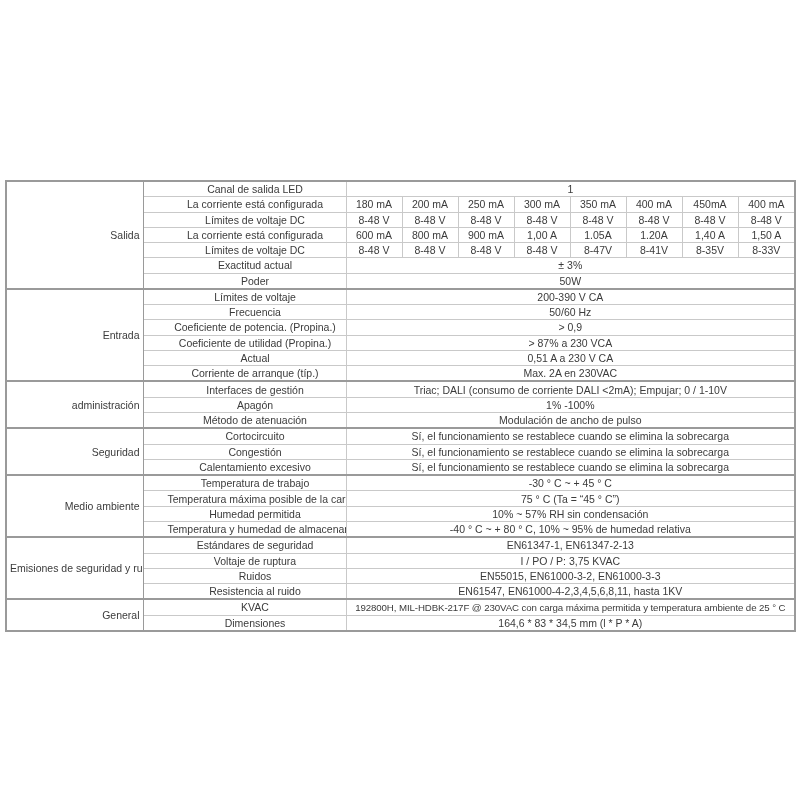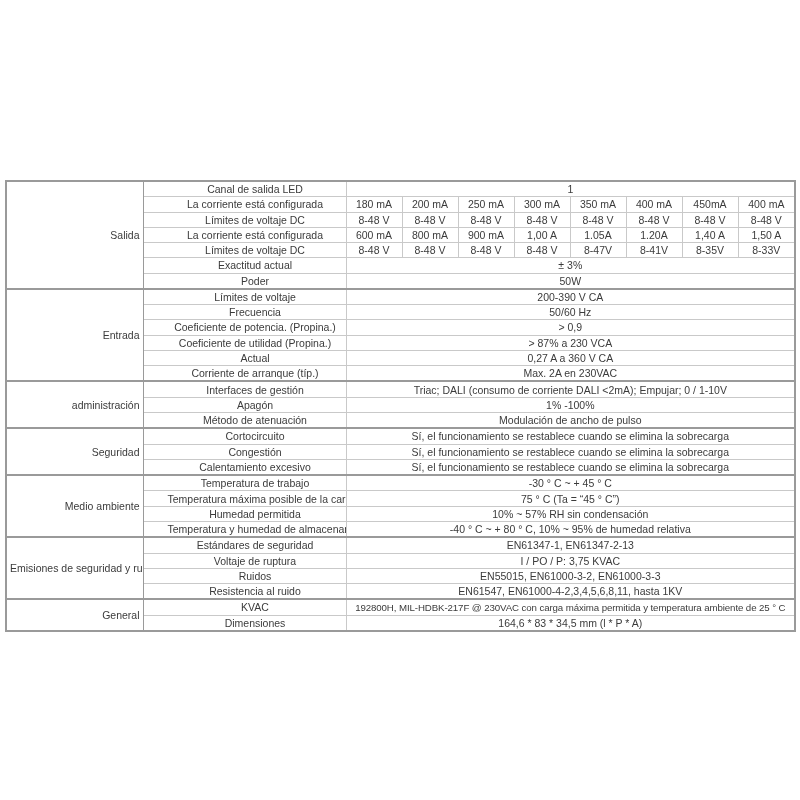--- a/index.html
+++ b/index.html
@@ -150,21 +150,21 @@
         <tr>
           <td class="label-cell">Coeficiente de potencia. (Propina.)</td>
           <td class="value-cell single" colspan="8">&gt; 0,9</td>
         </tr>
         <tr>
           <td class="label-cell">Coeficiente de utilidad (Propina.)</td>
           <td class="value-cell single" colspan="8">&gt; 87% a 230 VCA</td>
         </tr>
         <tr>
           <td class="label-cell">Actual</td>
-          <td class="value-cell single" colspan="8">0,27 A a 360 V CA</td>
+          <td class="value-cell single" colspan="8">0,51 A a 230 V CA</td>
         </tr>
         <tr>
           <td class="label-cell">Corriente de arranque (típ.)</td>
           <td class="value-cell single" colspan="8">Max. 2A en 230VAC</td>
         </tr>
         <tr class="sec-first">
           <td class="section-cell" rowspan="3">administración</td>
           <td class="label-cell">Interfaces de gestión</td>
           <td class="value-cell single" colspan="8">Triac; DALI (consumo de corriente DALI &lt;2mA); Empujar; 0 / 1-10V</td>
         </tr>

